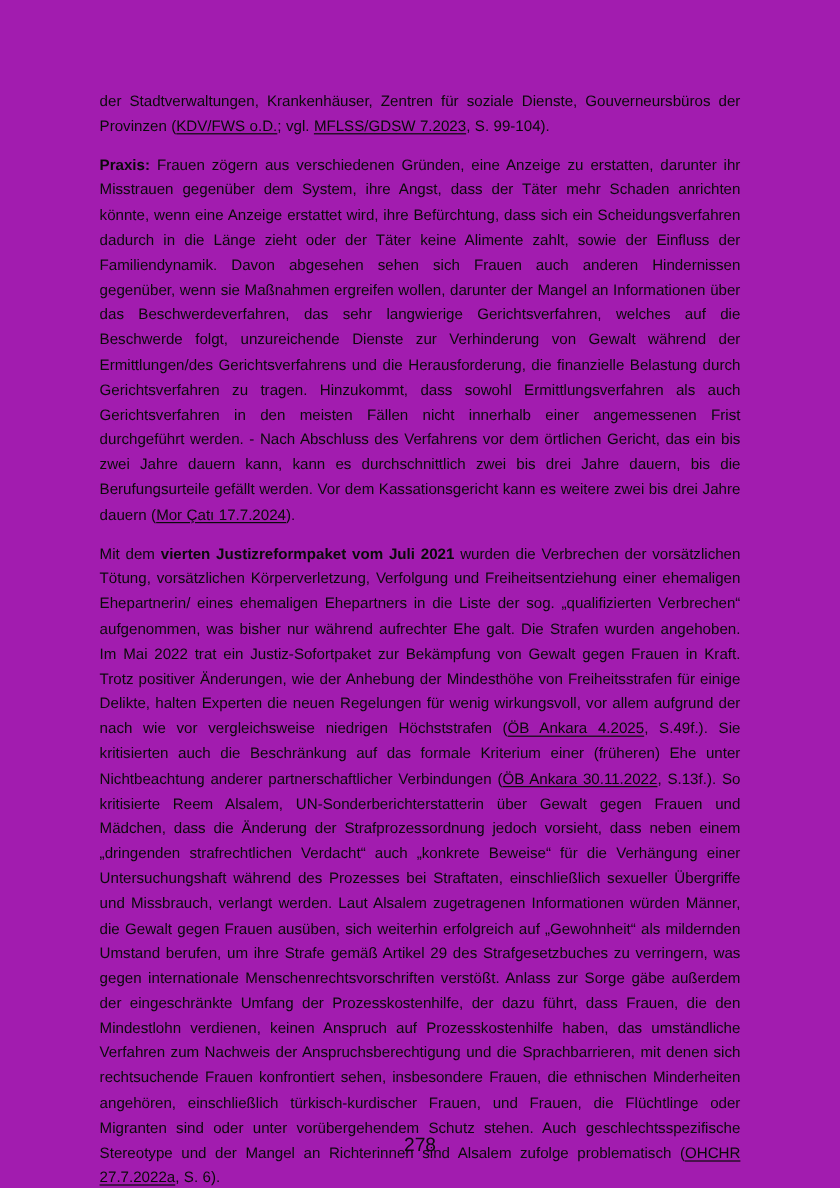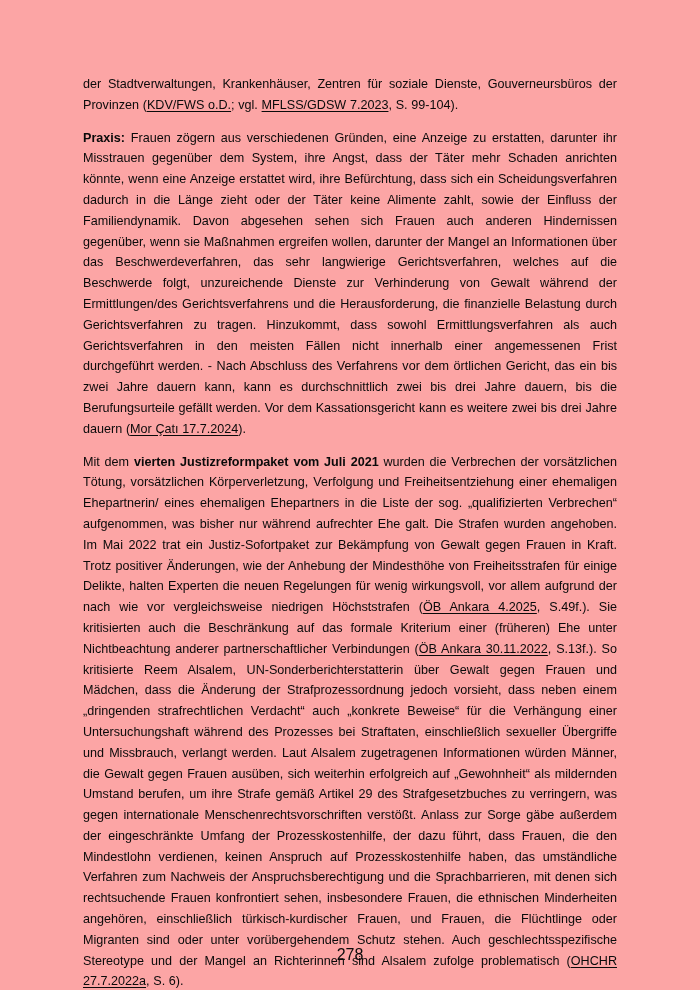--- a/index.html
+++ b/index.html
@@ -11,21 +11,21 @@
     width: 700px;
     height: 990px;
     position: relative;
     font-family: "Liberation Sans", sans-serif;
     color: #0a0a0a;
     overflow: hidden;
   }
   .page {
     position: absolute;
     inset: 0;
-    background: #fca5a5;
+    background: #a21caf;
   }
   .content {
     position: absolute;
     left: 83px;
     top: 74px;
     width: 534px;
   }
   .para {
     margin: 0 0 12px 0;
     font-size: 12.6px;

